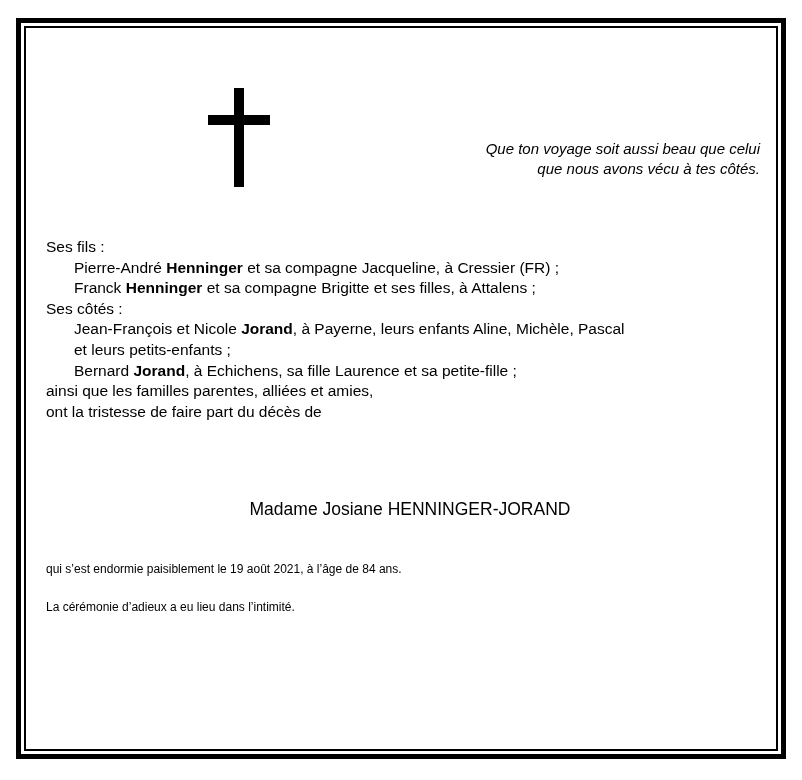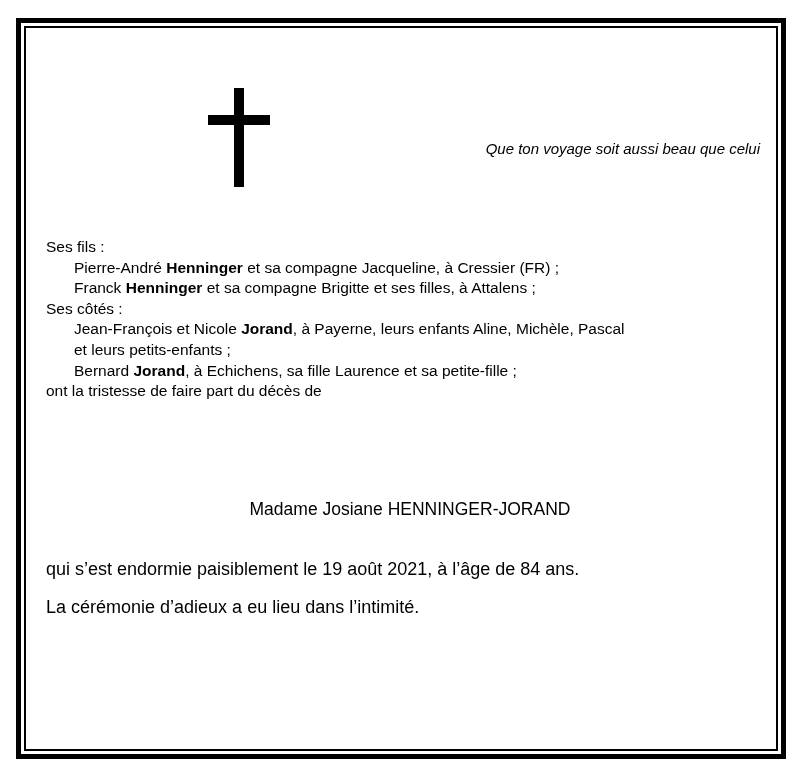--- a/index.html
+++ b/index.html
@@ -87,21 +87,21 @@
     text-align: center;
     font-weight: normal;
     font-size: 17.5px;
     line-height: 20px;
     white-space: nowrap;
   }
   .para {
     position: absolute;
     left: 46px;
     margin: 0;
-    font-size: 18px;
+    font-size: 12px;
     line-height: 20px;
     white-space: nowrap;
   }
   #para-death    { top: 559px; }
   #para-ceremony { top: 597px; }
   #para-domicile { top: 633px; }
 </style>
 </head>
 <body>
 
@@ -111,30 +111,32 @@
     <div class="frame-inner"></div>
   </div>
 
   <div class="cross">
     <div class="cross-v"></div>
     <div class="cross-h"></div>
   </div>
 
   <div class="quote">
     <div>Que ton voyage soit aussi beau que celui</div>
+    <div>que nous avons vécu à tes côtés.</div>
   </div>
 
   <div class="family" id="family-list">
       <div class="line"><span>Ses fils :</span></div>
       <div class="line indent"><span>Pierre-André </span><span class="b">Henninger</span><span> et sa compagne Jacqueline, à Cressier (FR) ;</span></div>
       <div class="line indent"><span>Franck </span><span class="b">Henninger</span><span> et sa compagne Brigitte et ses filles, à Attalens ;</span></div>
       <div class="line"><span>Ses côtés :</span></div>
       <div class="line indent"><span>Jean-François et Nicole </span><span class="b">Jorand</span><span>, à Payerne, leurs enfants Aline, Michèle, Pascal</span></div>
       <div class="line indent"><span>et leurs petits-enfants ;</span></div>
       <div class="line indent"><span>Bernard </span><span class="b">Jorand</span><span>, à Echichens, sa fille Laurence et sa petite-fille ;</span></div>
+      <div class="line"><span>ainsi que les familles parentes, alliées et amies,</span></div>
       <div class="line"><span>ont la tristesse de faire part du décès de</span></div>
     </div>
 
   <div class="name">Madame Josiane HENNINGER-JORAND</div>
 
   <p class="para" id="para-death"><span>qui s’est endormie paisiblement le 19 août 2021, à l’âge de 84 ans.</span></p>
   <p class="para" id="para-ceremony"><span>La cérémonie d’adieux a eu lieu dans l’intimité.</span></p>
 
 </div>
 

